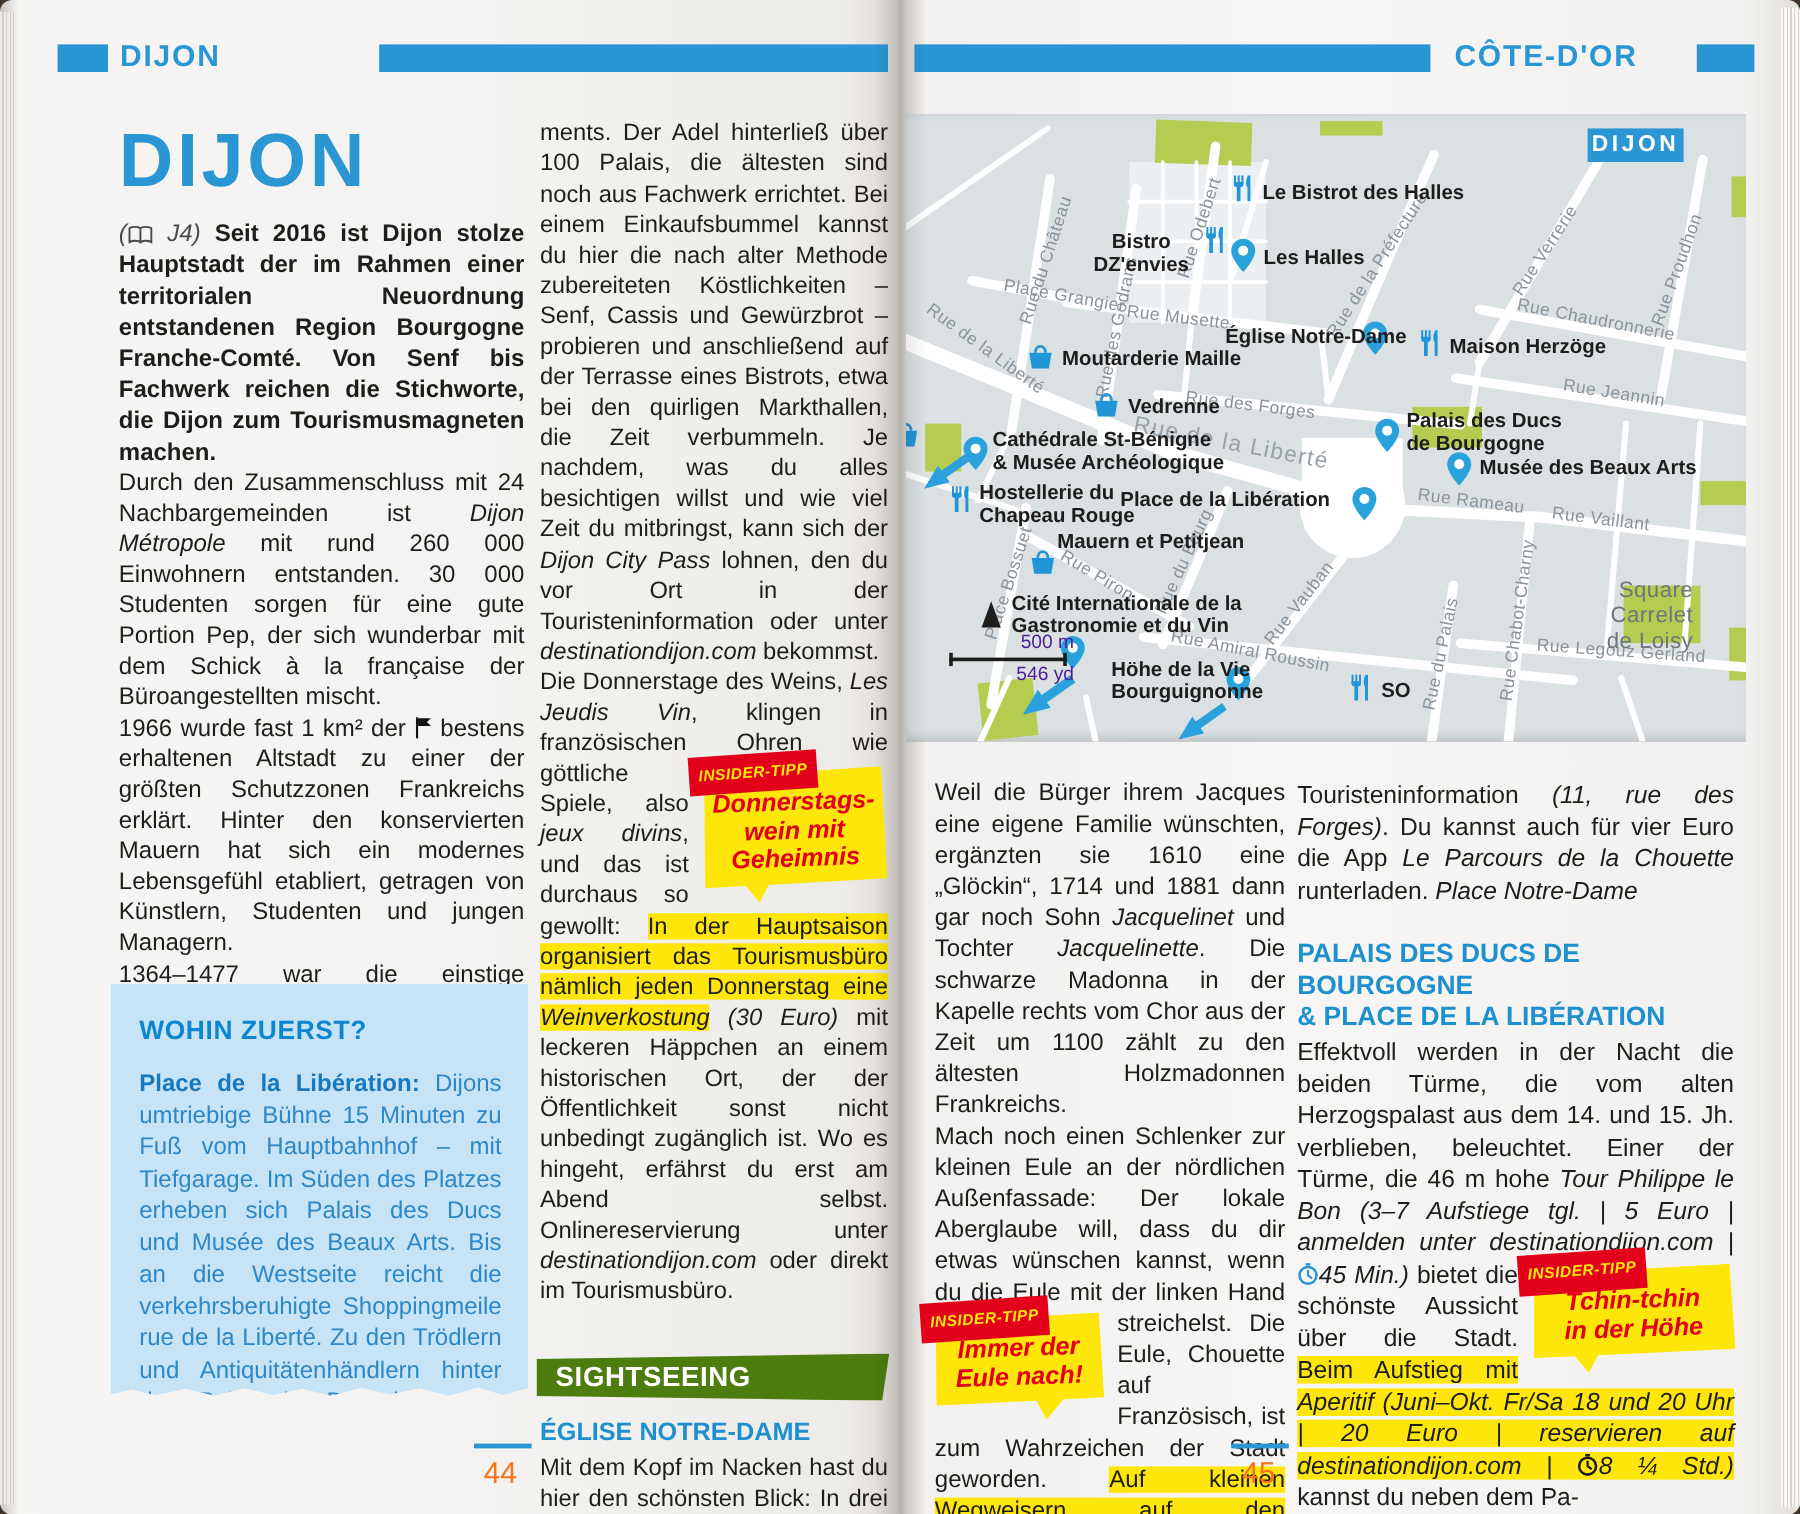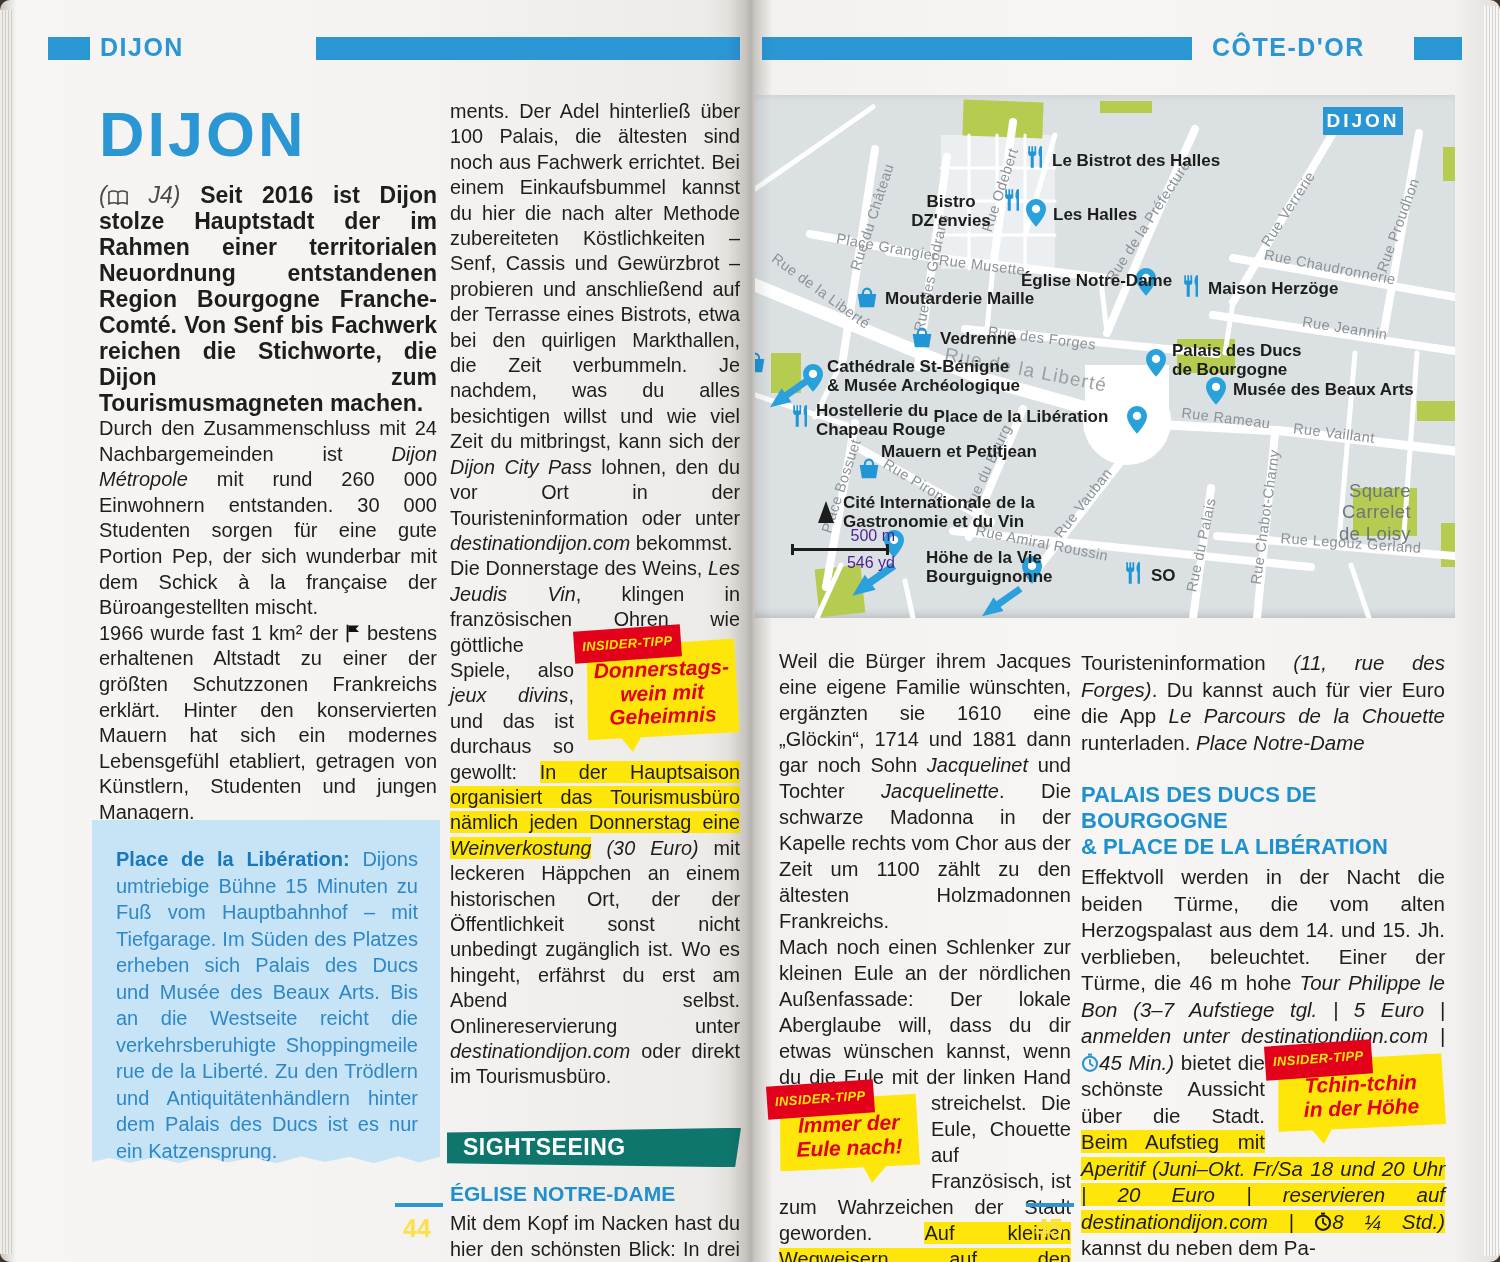--- a/index.html
+++ b/index.html
@@ -12,44 +12,44 @@
   .spine{position:absolute;left:728px;top:0;width:44px;height:1262px;pointer-events:none;
     background:linear-gradient(90deg,rgba(0,0,0,0) 0,rgba(0,0,0,.10) 40%,rgba(0,0,0,.16) 50%,rgba(0,0,0,.08) 62%,rgba(0,0,0,0) 100%)}
   .edge-right{position:absolute;right:0;top:6px;width:16px;height:1250px;
     background:repeating-linear-gradient(90deg,#f8f7f5 0 2px,#d5d1cc 2px 3px)}
   .edge-left{position:absolute;left:0;top:10px;width:12px;height:1244px;
     background:repeating-linear-gradient(90deg,#efedea 0 2px,#cfcbc5 2px 3px)}
 
   
   .hbar{position:absolute;height:23px;background:#2b96d4}
   .hdr{position:absolute;top:33px;color:#2b96d4;font-weight:bold;font-size:25px;letter-spacing:1.5px;white-space:nowrap}
-  .pageno{position:absolute;color:#fde047;font-weight:bold;font-size:25px}
+  .pageno{position:absolute;color:#f97316;font-weight:normal;font-size:25px}
   .fline{position:absolute;height:4px;width:48px;background:#2b96d4}
 
   
   .title{position:absolute;left:99px;top:98px;color:#2b96d4;font-weight:bold;font-size:63px;letter-spacing:3px}
   .col{position:absolute;text-align:justify;color:#1d1d1b;hyphens:auto;-webkit-hyphens:auto}
   .col p{margin:0}
   .i{font-style:italic}
   .m{background:#ffe60a}
-  .lead{font-weight:bold;font-size:23px;line-height:26px}
+  .lead{font-weight:bold;font-size:20px;line-height:26px}
   .ref{color:#4a4a4a;font-style:italic;font-weight:normal}
   .c1{left:99px;top:182px;width:338px;font-size:20px;line-height:25.6px}
   .c2{left:450px;top:99px;width:290px;font-size:19.8px;line-height:25.4px}
   .c3{left:779px;top:648px;width:292px;font-size:20px;line-height:26px}
   .c4{left:1081px;top:650px;width:364px;font-size:20.5px;line-height:26.5px}
 
   .bluebox{position:absolute;left:92px;top:820px;width:348px;height:348px;background:#c7e4f6;
     clip-path:polygon(0 0,100% 0,100% 96.8%,94% 98.4%,88% 96.6%,81% 98.6%,74% 96.8%,67% 98.3%,60% 96.7%,53% 98.6%,46% 97%,39% 98.4%,32% 96.8%,25% 98.6%,18% 96.9%,11% 98.5%,5% 97.1%,0 98.3%);
     padding:26px 22px 0 24px;box-sizing:border-box}
   .bluebox h3{margin:0 0 18px 0;color:#0d85cf;font-size:22px;letter-spacing:.5px}
   .bluebox .bxt{color:#2d87c8;font-size:20px;line-height:26.5px;text-align:justify;hyphens:auto}
   .bluebox .bxt b{color:#1777bf}
 
-  .banner{background:#0f766e;color:#fff;font-weight:bold;font-size:23px;letter-spacing:.5px;
+  .banner{background:#4d7c0f;color:#fff;font-weight:bold;font-size:23px;letter-spacing:.5px;
     padding:7px 0 7px 16px;margin:38px 0 14px -3px;width:278px;
     clip-path:polygon(0 12%,100% 0,98% 100%,0 90%)}
   .bh{color:#1e90d0;font-weight:bold;font-size:21.5px;margin:0 0 4px 0;text-align:left;line-height:26px;white-space:pre-line}
 
   
   .tip{position:relative;z-index:3}
   .tip .tag{position:absolute;top:-13px;left:-12px;background:#e2001a;color:#ffe60a;
     font-style:italic;font-weight:bold;font-size:13px;padding:3px 8px 4px;transform:rotate(-4deg);letter-spacing:.4px;white-space:nowrap;z-index:2}
   .tip .bub{background:#ffe60a;color:#e2001a;font-style:italic;font-weight:bold;font-size:21px;
     line-height:1.12;text-align:center;white-space:pre-line;padding:16px 8px 10px;
@@ -153,20 +153,21 @@
             <use href="#ic-book"></use>
           </svg> <span>J4)</span></span> <span>Seit 2016 ist Dijon stolze Hauptstadt der im Rahmen einer territorialen Neuordnung entstandenen Region Bourgogne Franche-Comté. Von Senf bis Fachwerk reichen die Stichworte, die Dijon zum Tourismusmagneten machen.</span></p>
     <p><span>Durch den Zusammenschluss mit 24 Nachbargemeinden ist </span><span class="i">Dijon Métropole</span><span> mit rund 260 000 Einwohnern entstanden. 30 000 Studenten sorgen für eine gute Portion Pep, der sich wunderbar mit dem Schick à la française der Büroangestellten mischt.</span></p>
     <p><span>1966 wurde fast 1 km² der </span><svg class="inl" width="15" height="19">
           <use href="#ic-flag"></use>
         </svg><span> bestens erhaltenen Altstadt zu einer der größten Schutzzonen Frankreichs erklärt. Hinter den konservierten Mauern hat sich ein modernes Lebensgefühl etabliert, getragen von Künstlern, Studenten und jungen Managern.</span></p>
     <p>1364–1477 war die einstige Römersiedlung Residenz der burgundischen Herzöge, dann Sitz eines Ständeparla-</p>
   </div>
 
   <div class="bluebox">
+    <h3>WOHIN ZUERST?</h3>
     <div class="bxt"><b>Place de la Libération:</b><span> Dijons umtriebige Bühne 15 Minuten zu Fuß vom Hauptbahnhof – mit Tiefgarage. Im Süden des Platzes erheben sich Palais des Ducs und Musée des Beaux Arts. Bis an die Westseite reicht die verkehrsberuhigte Shoppingmeile rue de la Liberté. Zu den Trödlern und Antiquitätenhändlern hinter dem Palais des Ducs ist es nur ein Katzensprung.</span></div>
   </div>
 
   <div class="col c2">
     <p><span>ments. Der Adel hinterließ über 100 Palais, die ältesten sind noch aus Fachwerk errichtet. Bei einem Einkaufsbummel kannst du hier die nach alter Methode zubereiteten Köstlichkeiten – Senf, Cassis und Gewürzbrot – probieren und anschließend auf der Terrasse eines Bistrots, etwa bei den quirligen Markthallen, die Zeit verbummeln. Je nachdem, was du alles besichtigen willst und wie viel Zeit du mitbringst, kann sich der </span><span class="i">Dijon City Pass</span><span> lohnen, den du vor Ort in der Touristeninformation oder unter </span><span class="i">destinationdijon.com</span><span> bekommst.</span></p>
     <p><span>Die Donnerstage des Weins, </span><span class="i">Les Jeudis Vin</span><span>, klingen in französischen Ohren </span><span class="tip tip1">
           <span class="tag">INSIDER-TIPP</span>
           <span class="bub" style="display:block">Donnerstags-
 wein mit
 Geheimnis</span>

